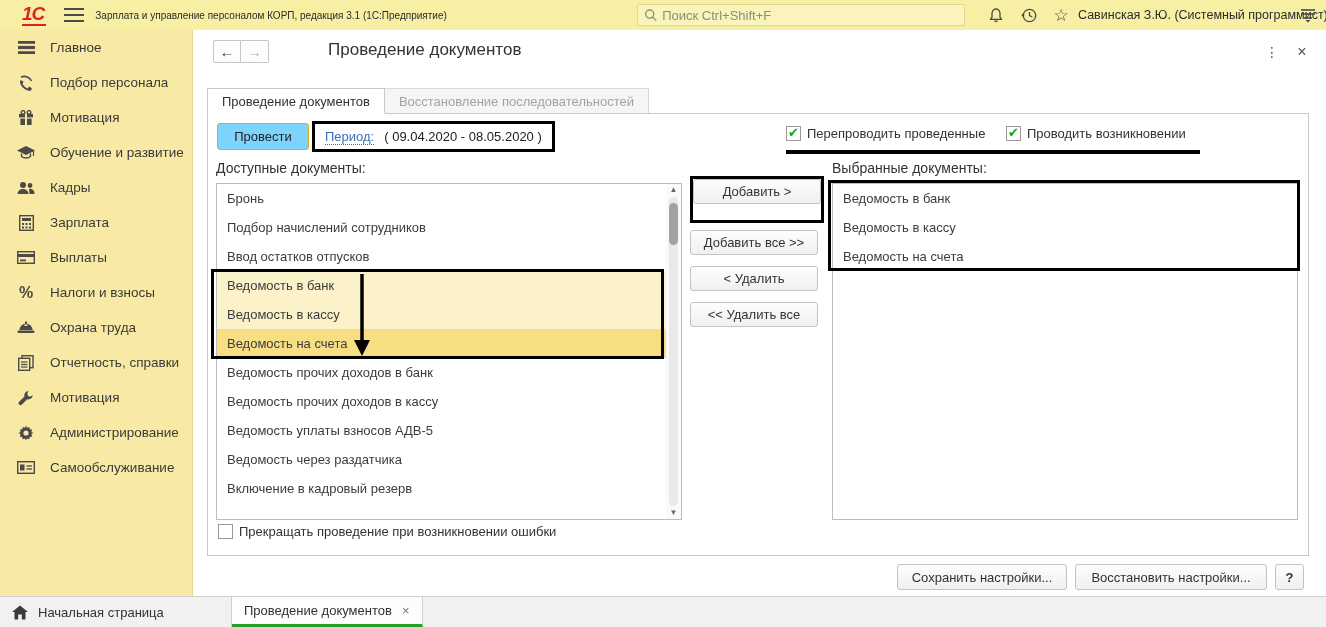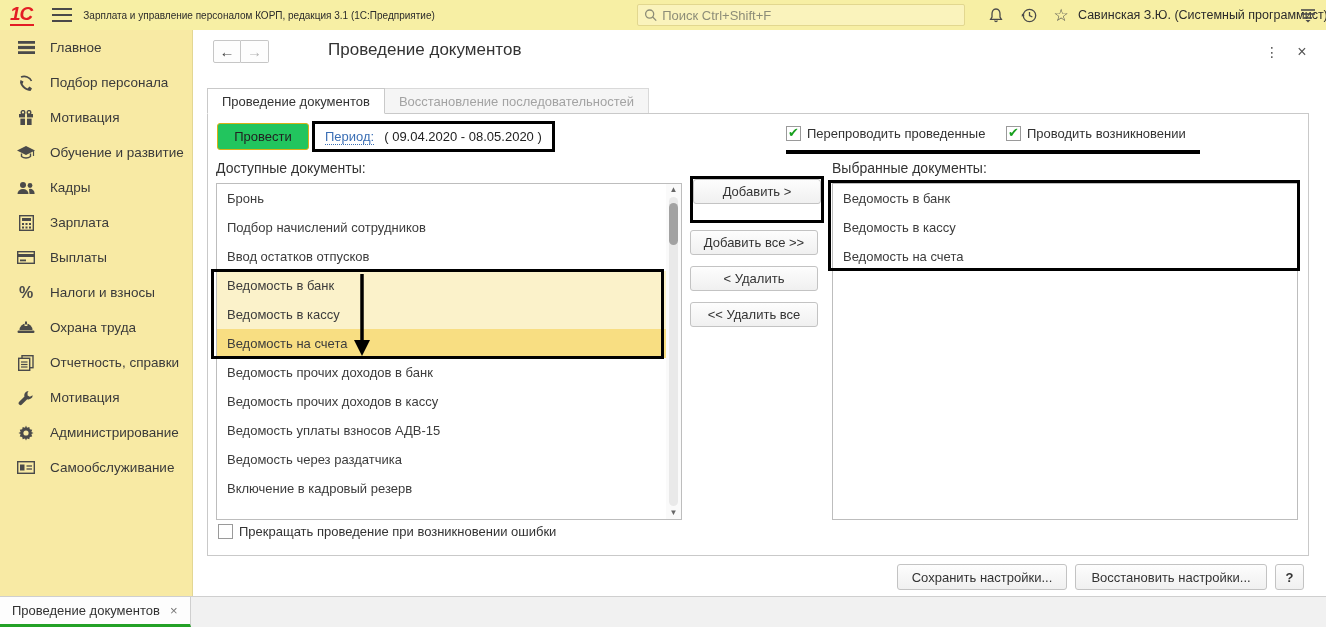--- a/index.html
+++ b/index.html
@@ -2,21 +2,21 @@
 <html><head>
 <meta charset="utf-8">
 <style>
   * { margin:0; padding:0; box-sizing:border-box; }
   html,body { width:1326px; height:627px; }
   body { font-family:"Liberation Sans","DejaVu Sans",sans-serif; font-size:13px; color:#333; background:#fff; }
   .app { position:relative; width:1326px; height:627px; overflow:hidden; background:#fff; }
 
   
   .topbar { position:absolute; left:0; top:0; width:1326px; height:30px; background:#F7EFA4; display:flex; align-items:center; }
-  .logo { font-weight:800; font-size:19px; color:#E31E24; font-style:italic; margin-left:10px; letter-spacing:-1px; border-bottom:2px solid #E31E24; line-height:20px; padding:0 2px 0 0; }
+  .logo { font-weight:800; font-size:19px; color:#E31E24; font-style:italic; margin-left:22px; letter-spacing:-1px; border-bottom:2px solid #E31E24; line-height:20px; padding:0 2px 0 0; }
   .hamburger { width:20px; height:14px; margin-left:18px; display:flex; flex-direction:column; justify-content:space-between; cursor:pointer; }
   .hamburger i { display:block; height:2px; background:#4a4a4a; }
   .topbar-title { margin-left:11px; font-size:10px; color:#2b2b2b; white-space:nowrap; }
   .search { position:absolute; left:637px; top:4px; width:328px; height:22px; background:#FAF3BC; border:1px solid #E2D78F; border-radius:2px; display:flex; align-items:center; padding:0 6px; }
   .search input { border:none; outline:none; background:transparent; font-family:inherit; font-size:13px; color:#444; width:100%; margin-left:5px; }
   .search input::placeholder { color:#8d8d78; }
   .top-ico { position:absolute; top:4px; width:24px; height:22px; display:flex; align-items:center; justify-content:center; cursor:pointer; color:#4a4a4a; }
   .star-glyph { font-size:17px; color:#4a4a4a; line-height:1; }
   .username { position:absolute; left:1078px; top:0; height:30px; display:flex; align-items:center; font-size:12.5px; color:#2b2b2b; cursor:pointer; white-space:nowrap; }
 
@@ -37,21 +37,21 @@
   .close-x { position:absolute; left:1098px; top:12px; width:20px; height:20px; display:flex; align-items:center; justify-content:center; font-size:16px; color:#555; cursor:pointer; }
 
   .tabs { position:absolute; left:13px; top:58px; display:flex; }
   .tab { height:26px; padding:0 14px; display:flex; align-items:center; font-size:13px; cursor:pointer; }
   .tab.active { background:#fff; border:1px solid #c9c9c9; border-bottom:1px solid #fff; color:#333; position:relative; z-index:2; }
   .tab.inactive { background:#f5f5f5; border:1px solid #d9d9d9; border-left:none; color:#a3a3a3; }
 
   .panel { position:absolute; left:13px; top:83px; width:1102px; height:443px; border:1px solid #c9c9c9; background:#fff; }
 
   .btn { background:linear-gradient(#fdfdfd,#f0f0f0); border:1px solid #c3c3c3; border-radius:3px; color:#333; font-size:13px; font-family:inherit; cursor:pointer; }
-  .btn-yellow { background:#22c55e; border:1px solid #D9B117; border-radius:3px; font-size:13px; font-family:inherit; color:#222; cursor:pointer; }
+  .btn-yellow { background:#7dd3fc; border:1px solid #D9B117; border-radius:3px; font-size:13px; font-family:inherit; color:#222; cursor:pointer; }
 
   .post-btn { position:absolute; left:9px; top:9px; width:92px; height:27px; }
   .ann { border:3px solid #000; }
   .period-ann { position:absolute; left:104px; top:7px; height:31px; display:flex; align-items:center; padding:0 10px; }
   .period-link { color:#3B6FB5; border-bottom:1px dotted #3B6FB5; cursor:pointer; margin-right:10px; }
   .period-val { color:#222; }
 
   .cbrow { position:absolute; top:12px; display:flex; align-items:center; cursor:pointer; }
   .cb { width:15px; height:15px; background:#fff; border:1px solid #9a9a9a; display:inline-flex; align-items:center; justify-content:center; margin-right:6px; }
   .cb .mark { color:#18A01F; font-size:13px; font-weight:bold; line-height:1; margin-top:-2px; }
@@ -315,21 +315,21 @@
       <div class="listbox" style="left:8px;">
         <div style="margin-right:15px;">
           <div class="row">Бронь</div>
           <div class="row">Подбор начислений сотрудников</div>
           <div class="row">Ввод остатков отпусков</div>
           <div class="row sel">Ведомость в банк</div>
           <div class="row sel">Ведомость в кассу</div>
           <div class="row cur">Ведомость на счета</div>
           <div class="row">Ведомость прочих доходов в банк</div>
           <div class="row">Ведомость прочих доходов в кассу</div>
-          <div class="row">Ведомость уплаты взносов АДВ-15</div>
+          <div class="row">Ведомость уплаты взносов АДВ-5</div>
           <div class="row">Ведомость через раздатчика</div>
           <div class="row">Включение в кадровый резерв</div>
         </div>
         <div class="sbar">
           <span class="ar">▲</span>
           <span class="track">
               <span class="thumb"></span>
             </span>
           <span class="ar">▼</span>
         </div>
@@ -364,19 +364,25 @@
     </div>
 
     <div class="footer-btns">
       <button class="btn fbtn" style="left:703px;width:170px;">Сохранить настройки...</button>
       <button class="btn fbtn" style="left:881px;width:192px;">Восстановить настройки...</button>
       <button class="btn fbtn" style="left:1081px;width:29px;font-weight:bold;">?</button>
     </div>
   </div>
 
   <footer class="bottombar">
+    <div class="home-item">
+      <svg width="16" height="15" viewBox="0 0 16 15">
+          <polygon points="8,0.5 16,7 13.5,7 13.5,14.5 9.8,14.5 9.8,9.5 6.2,9.5 6.2,14.5 2.5,14.5 2.5,7 0,7" fill="#3a3a3a"></polygon>
+        </svg>
+      <span class="lbl">Начальная страница</span>
+    </div>
     <div class="btab">
       <span class="lbl">Проведение документов</span>
       <span class="x">×</span>
     </div>
   </footer>
 
 </div>
 
 </body></html>

